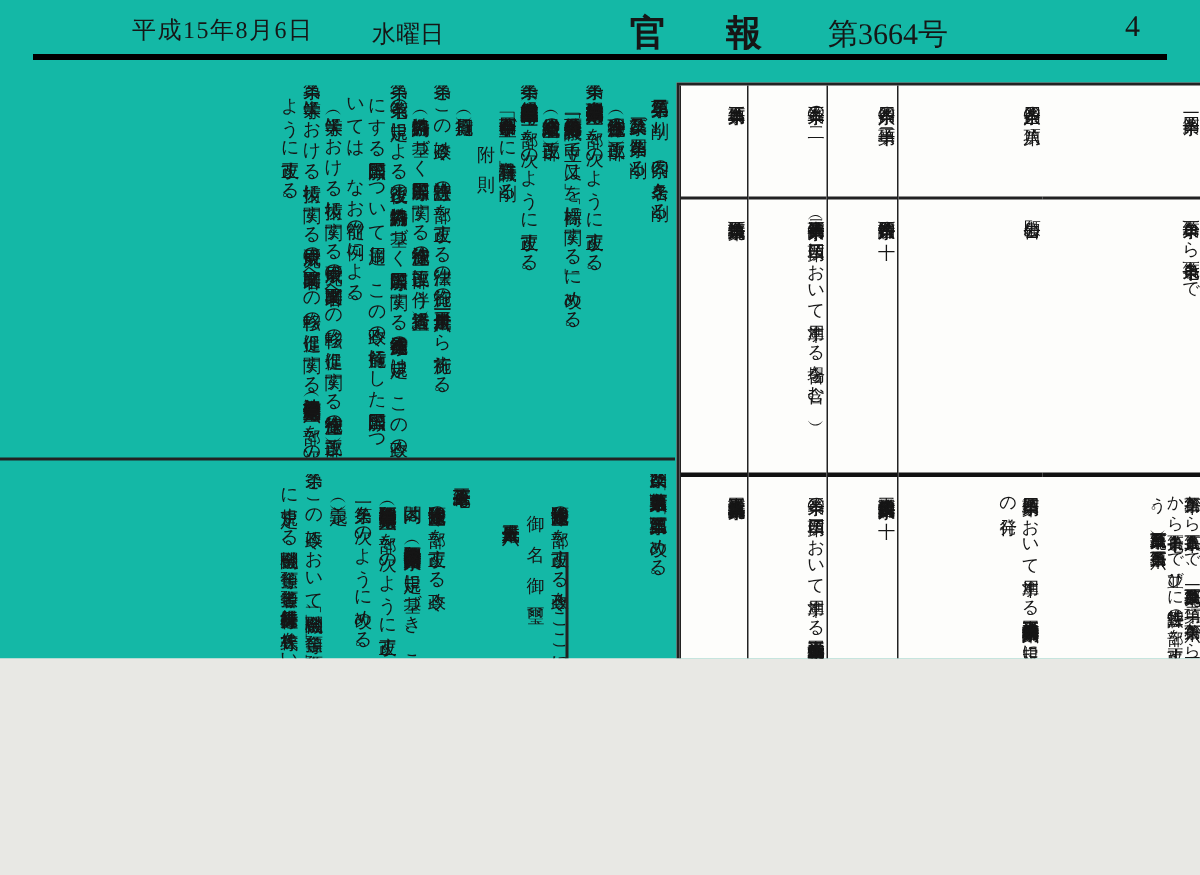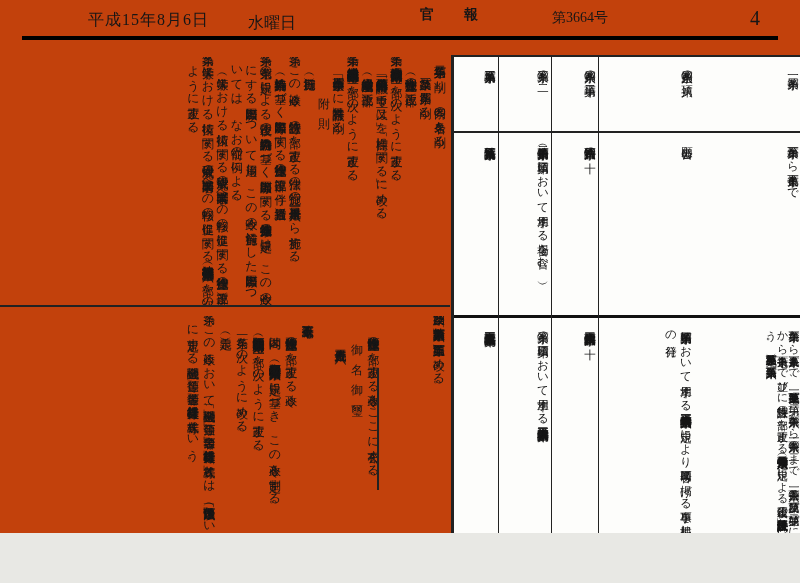--- a/index.html
+++ b/index.html
@@ -1,24 +1,24 @@
 <!DOCTYPE html>
 <html lang="ja"><head>
 <meta charset="utf-8">
 <style>
   html,body{margin:0;padding:0;background:#e8e8e4;}
-  .page{position:relative;width:800px;height:533px;background:#c2410c;color:#161616;
+  .page{position:relative;width:800px;height:439px;background:#14b8a6;color:#161616;
         font-family:"Liberation Serif","DejaVu Serif",serif;overflow:hidden;}
   
   .hdr{position:absolute;top:0;left:0;width:800px;height:36px;}
   .hdr span{position:absolute;white-space:nowrap;}
   .hdr-date{left:88px;top:10px;font-size:16px;letter-spacing:1px;}
   .hdr-week{left:248px;top:13px;font-size:16px;}
-  .hdr-kanpo{left:420px;top:6px;font-size:14px;font-weight:700;letter-spacing:8px;}
-  .hdr-issue{left:552px;top:9px;font-size:14px;}
+  .hdr-kanpo{left:420px;top:6px;font-size:24px;font-weight:700;letter-spacing:8px;}
+  .hdr-issue{left:552px;top:9px;font-size:20px;}
   .hdr-page{left:750px;top:7px;font-size:20px;}
   .rule-top{position:absolute;left:22px;top:36px;width:756px;height:4px;background:#000;}
   
   .vtxt{writing-mode:vertical-rl;}
   .vtxt p{margin:0;padding:0;}
   .p-head{text-indent:1em;}
   .p-article{padding-block-start:1em;text-indent:-1em;}
   .p-plain{}
   .p-fusoku{text-indent:2.6em;letter-spacing:4px;}
   .p-sig{text-align:end;padding-inline-end:12px;}

